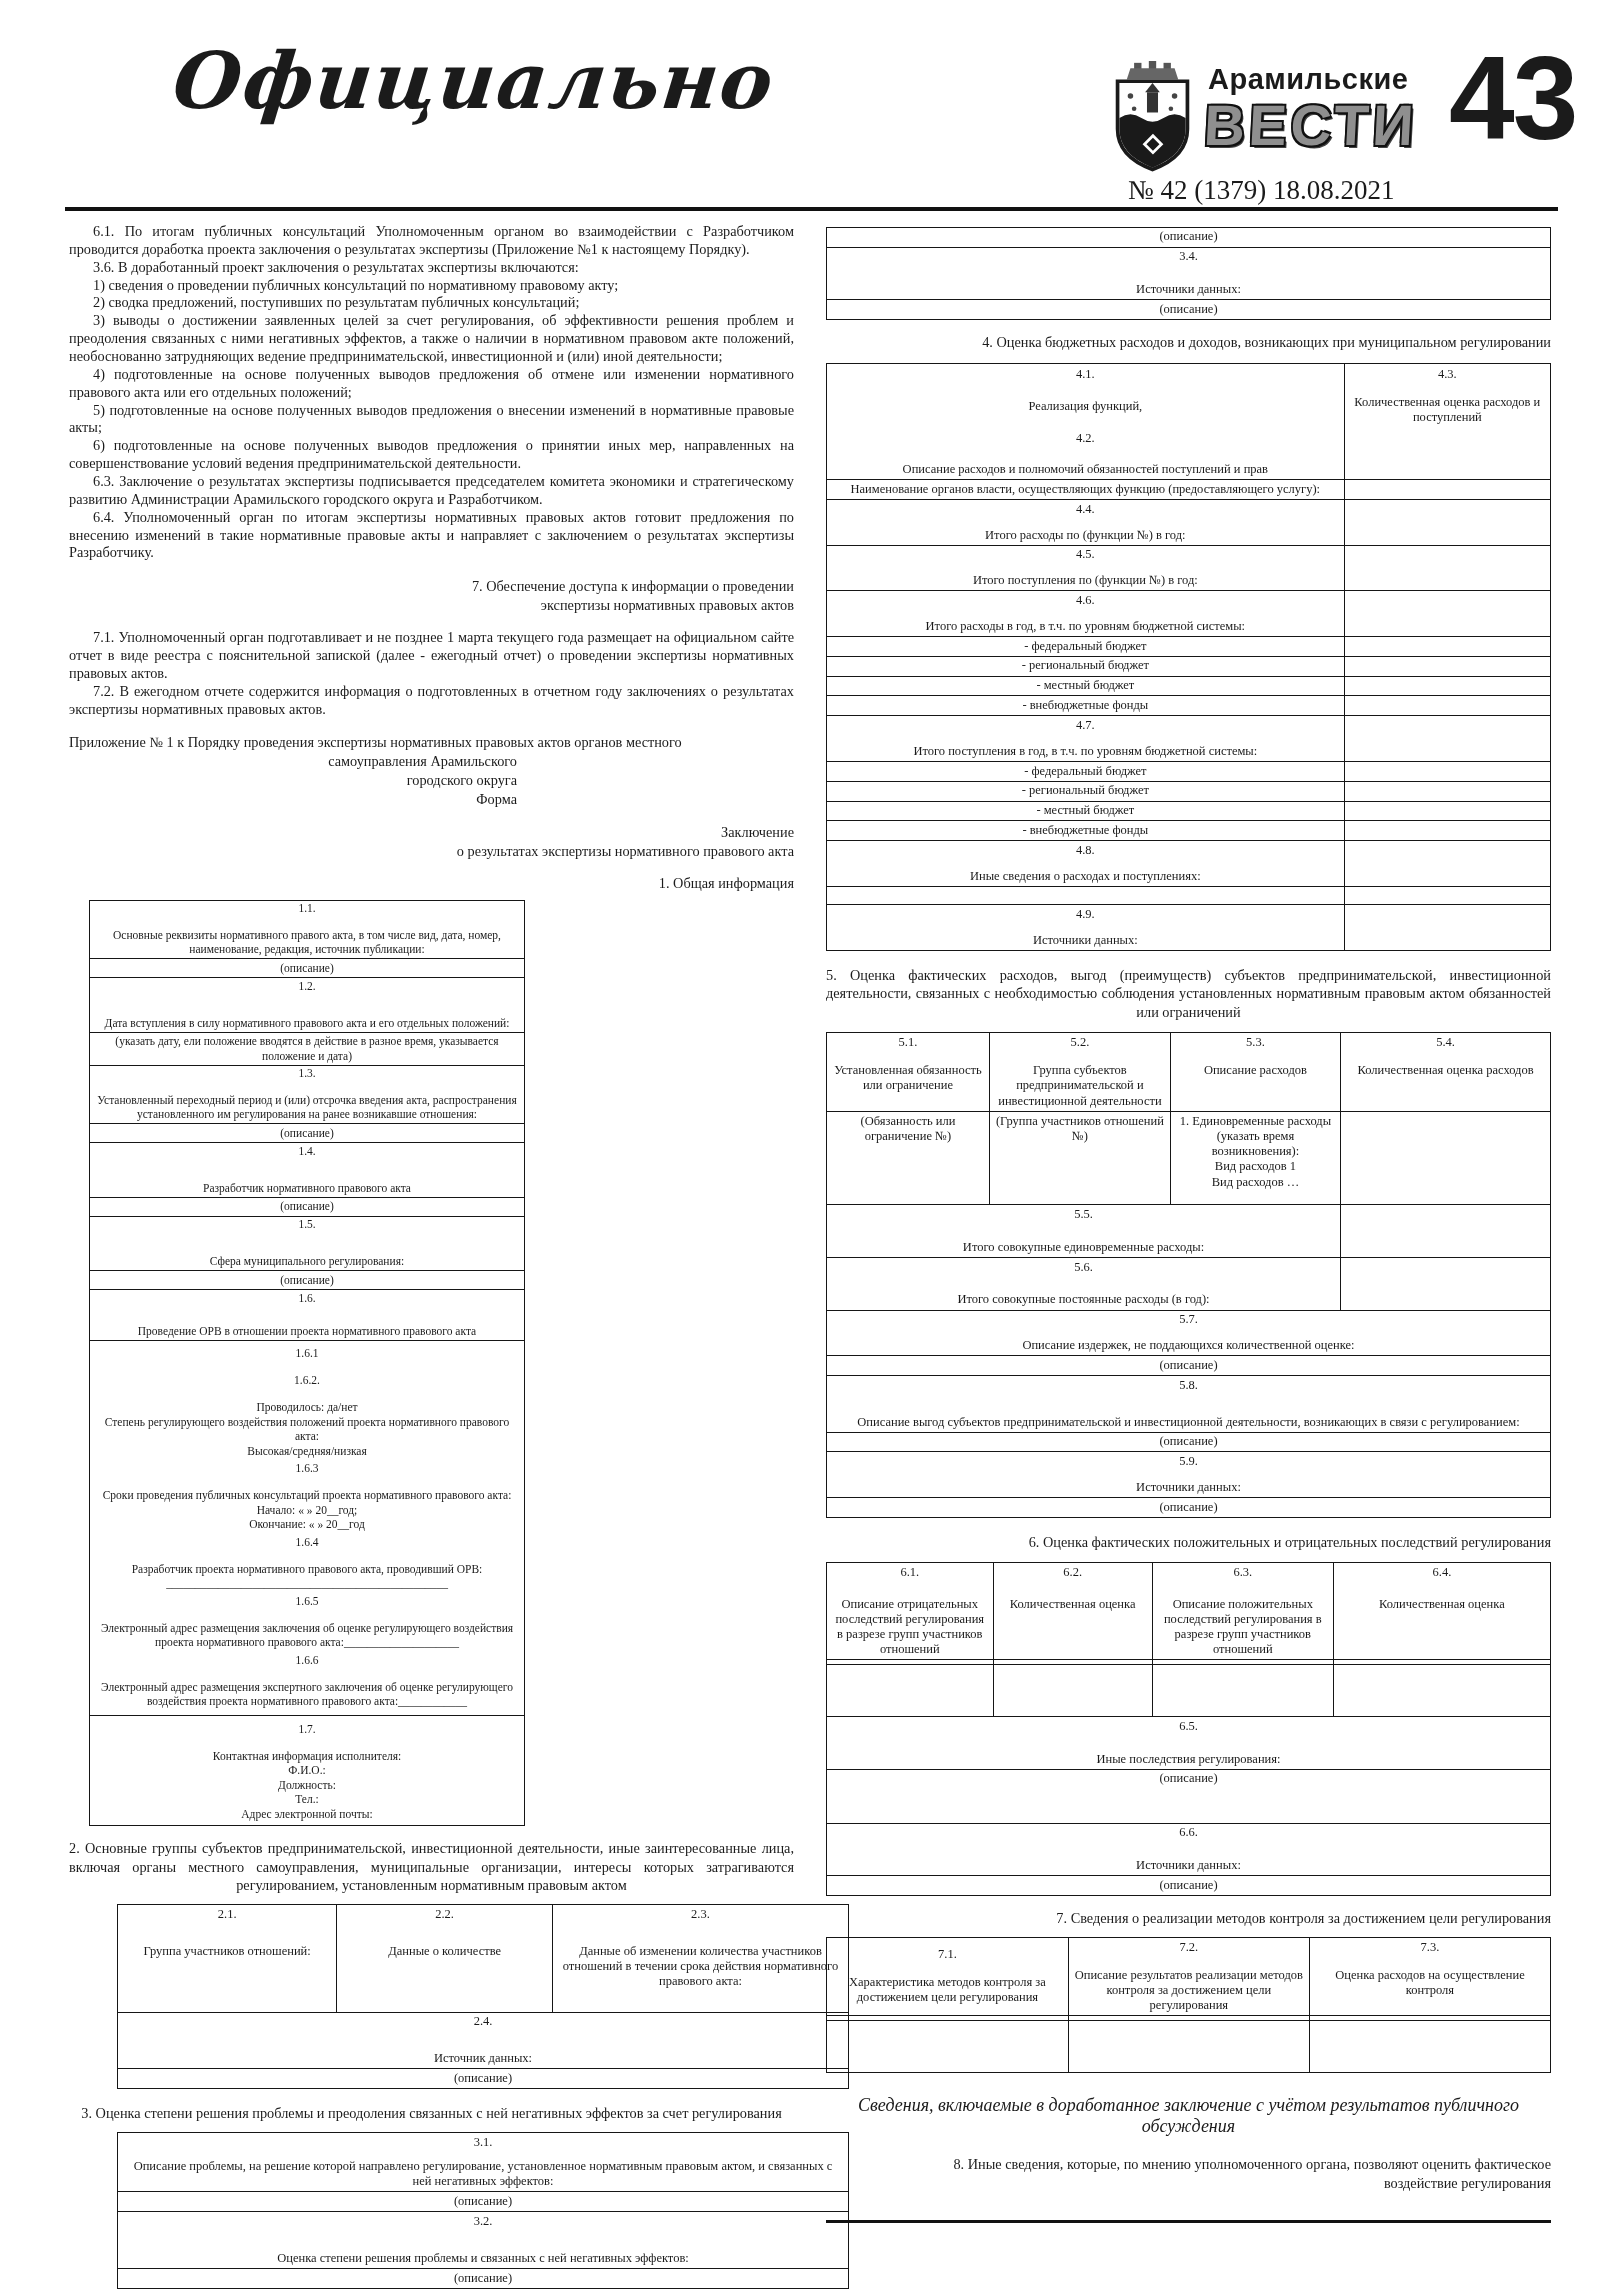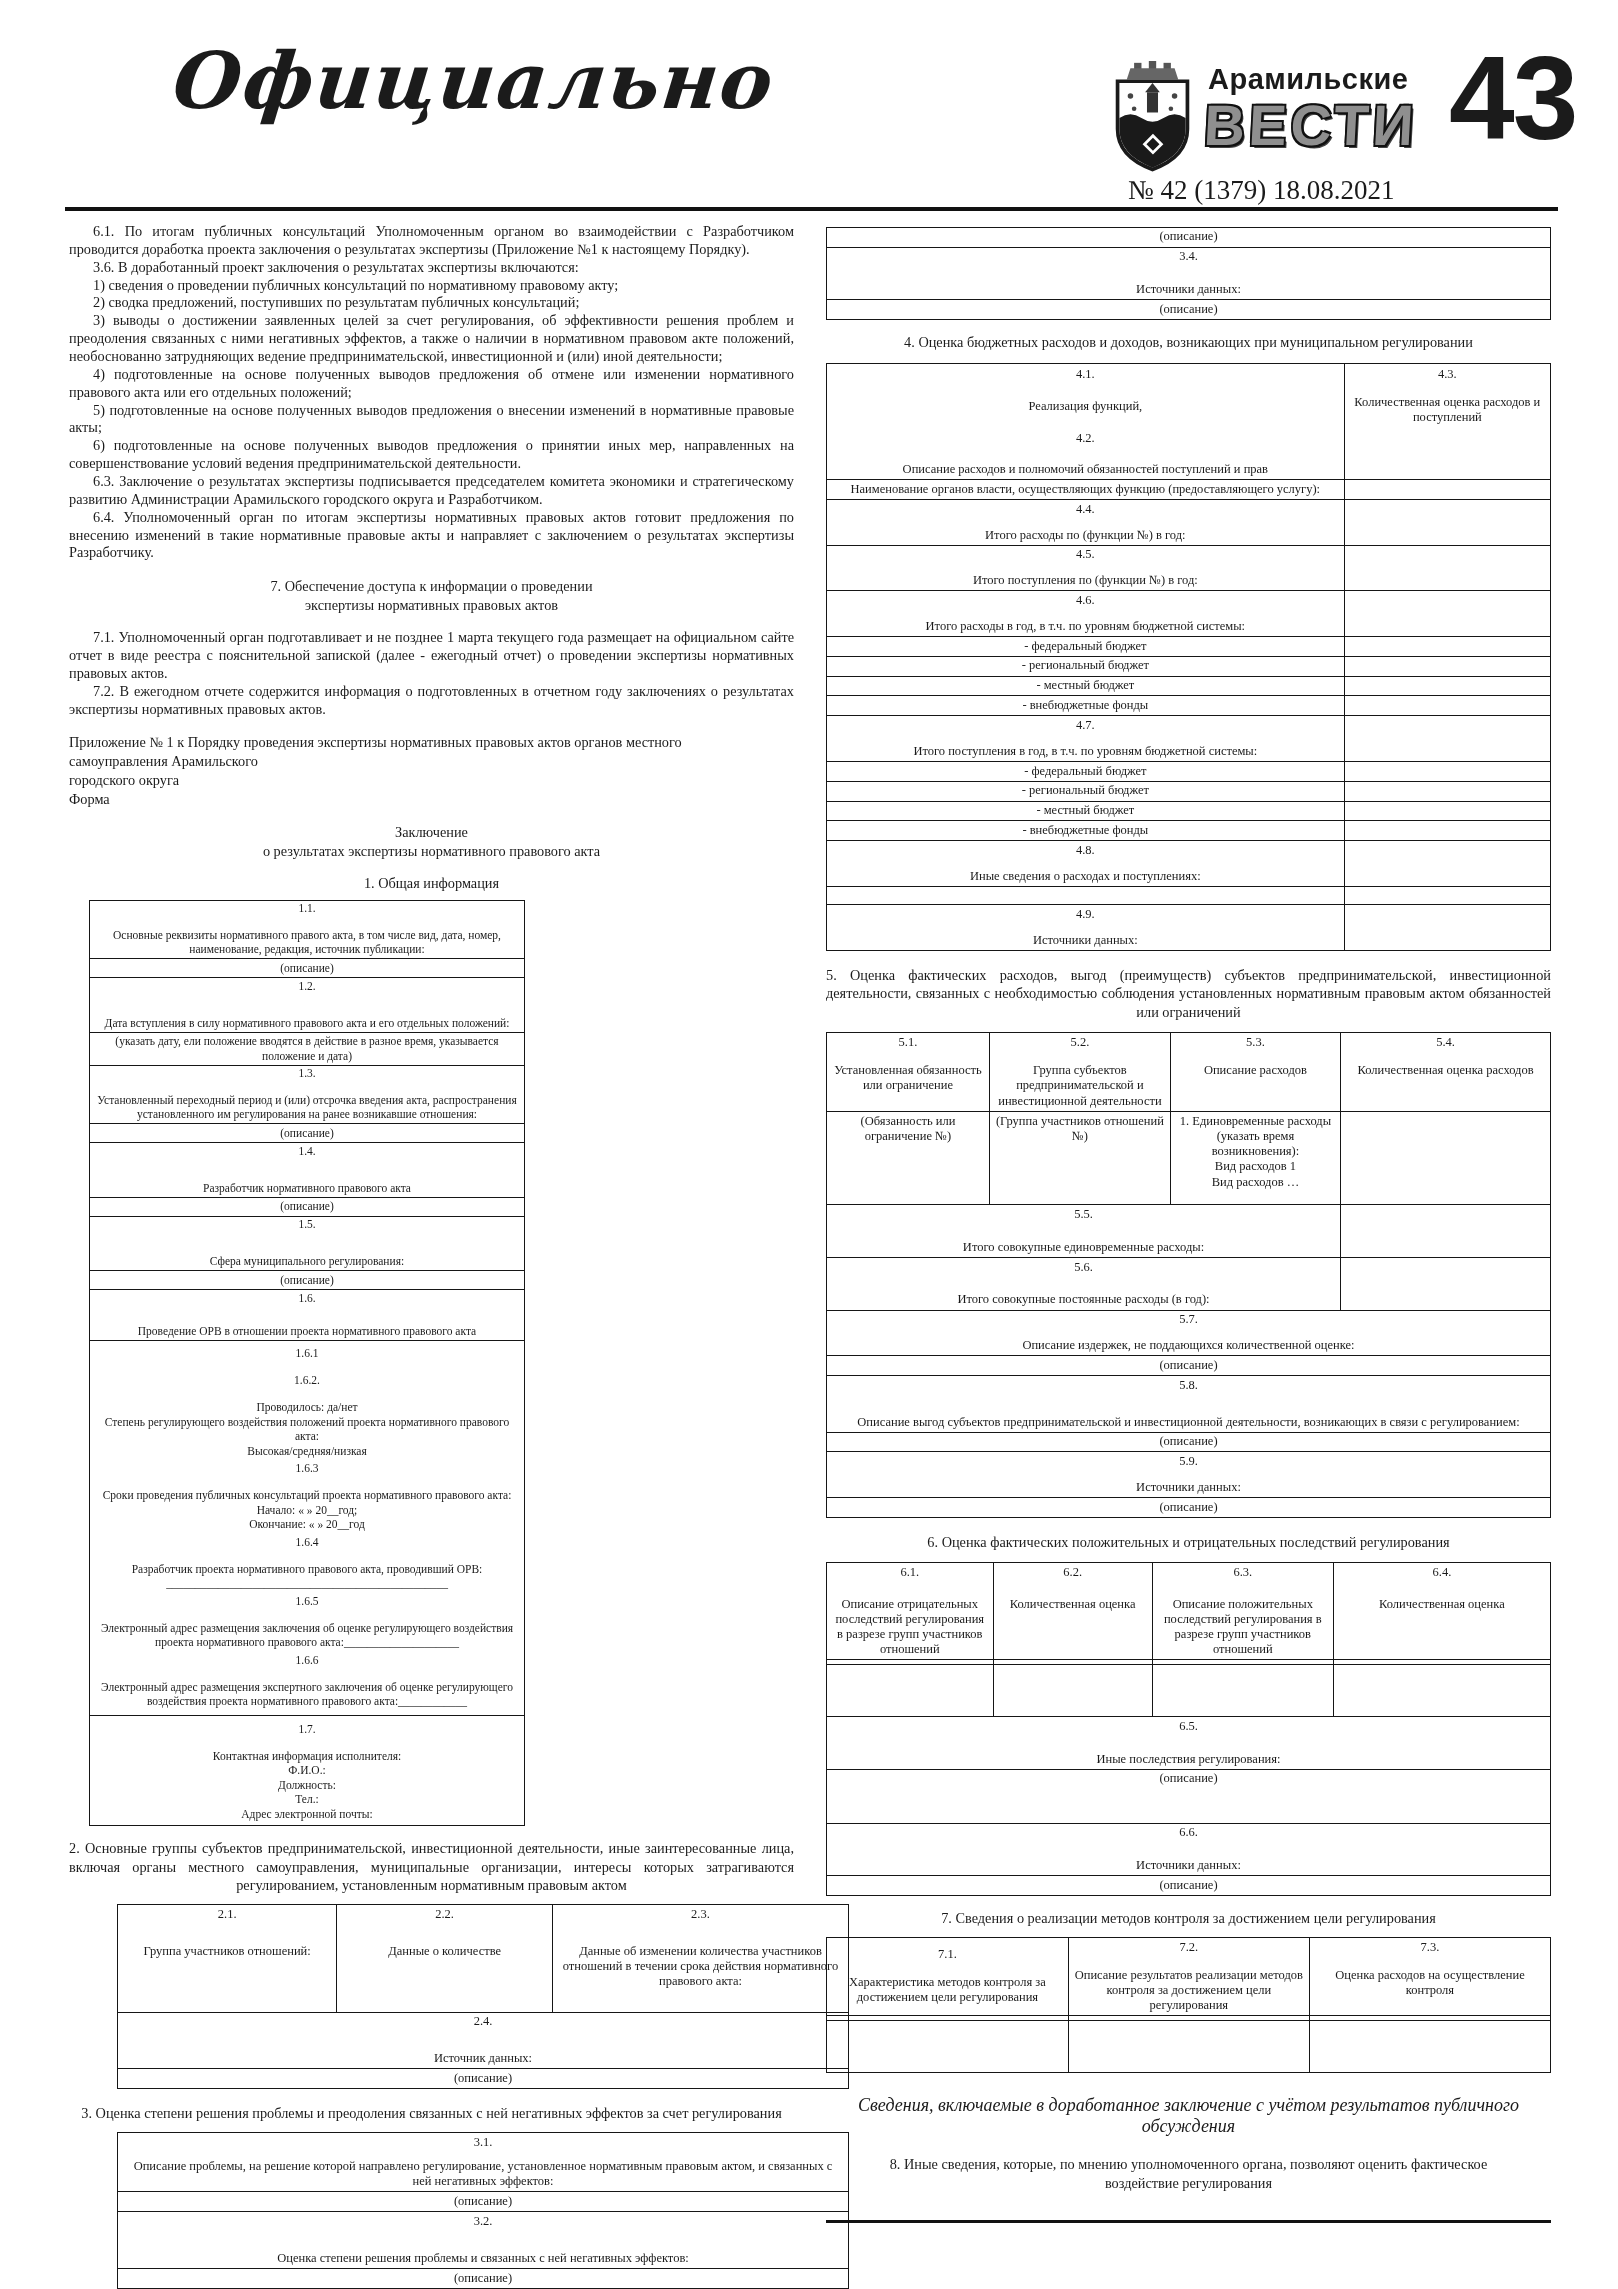--- a/index.html
+++ b/index.html
@@ -23,26 +23,26 @@
   .pagenum { position:absolute; left:1449px; top:39px; font-family:"Liberation Sans", sans-serif;
              font-weight:900; font-size:118px; line-height:1; letter-spacing:-1.8px; }
   .hrule { position:absolute; left:65px; top:207px; width:1493px; height:3.7px; background:#111; }
 
   
   .col { position:absolute; top:223px; }
   .col-left  { left:69px;  width:725px; }
   .col-right { left:826px; width:725px; }
 
   .col-left p.body { font-size:14.3px; line-height:1.25; text-align:justify; text-indent:24px; }
-  .cheading { font-size:14.3px; text-align:center; line-height:1.3; }
+  .cheading { font-size:14.3px; text-align:right; line-height:1.3; }
   .jheading { font-size:14.3px; text-align:justify; text-align-last:center; line-height:1.3; } .mt14{margin-top:13px;} .mt16{margin-top:14.8px;}
 
   .appendix { margin-top:14.8px; font-size:14.3px; line-height:1.32; }
   .appendix .a1 { text-align:justify; }
-  .appendix .ar { padding-right:277px; }
+  .appendix .ar { text-align:right; padding-right:277px; }
 
   
   table.t { border-collapse:collapse; table-layout:fixed; }
   table.t td { border:1.8px solid #161616; text-align:center; vertical-align:top; padding:1.8px 5.5px;
                font-size:12.5px; line-height:1.22; overflow:hidden; }
   td.thin { padding:0 3.7px 0.9px; font-size:12px; }
   .vflex { display:flex; flex-direction:column; justify-content:space-between; align-items:center; width:100%; }
   .num { line-height:1.2; }
   .lbl { line-height:1.22; }
 

